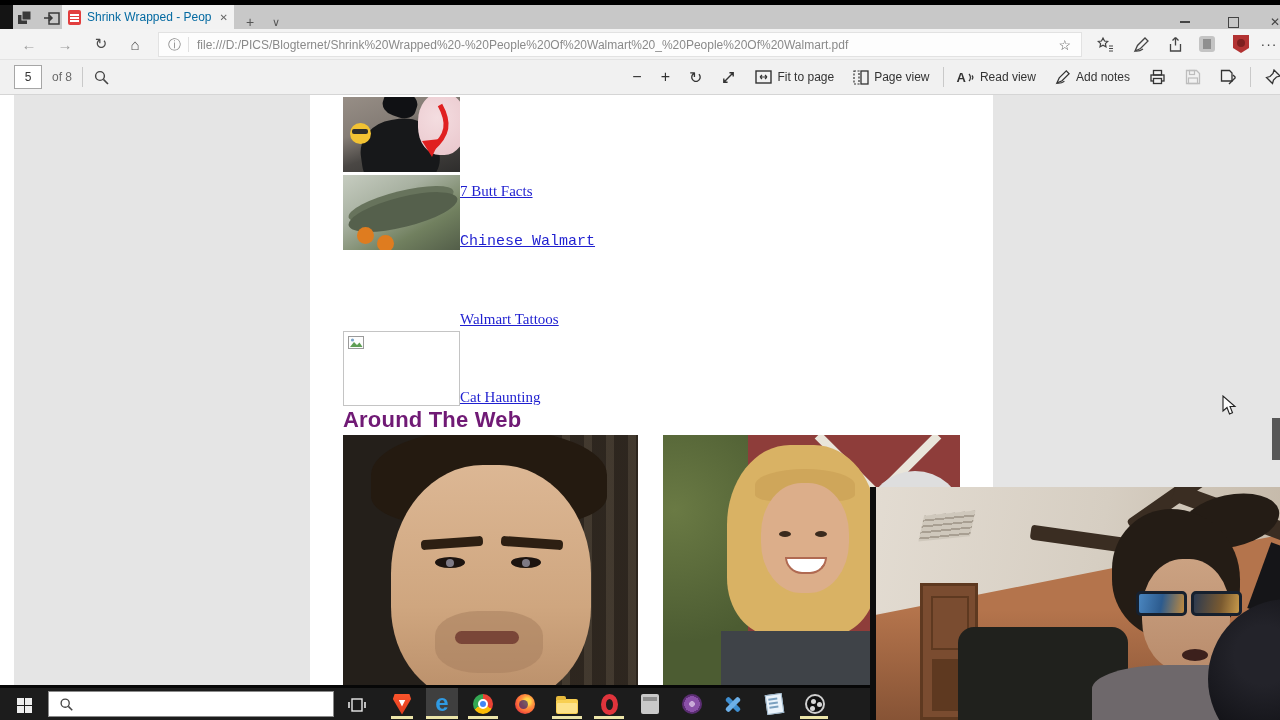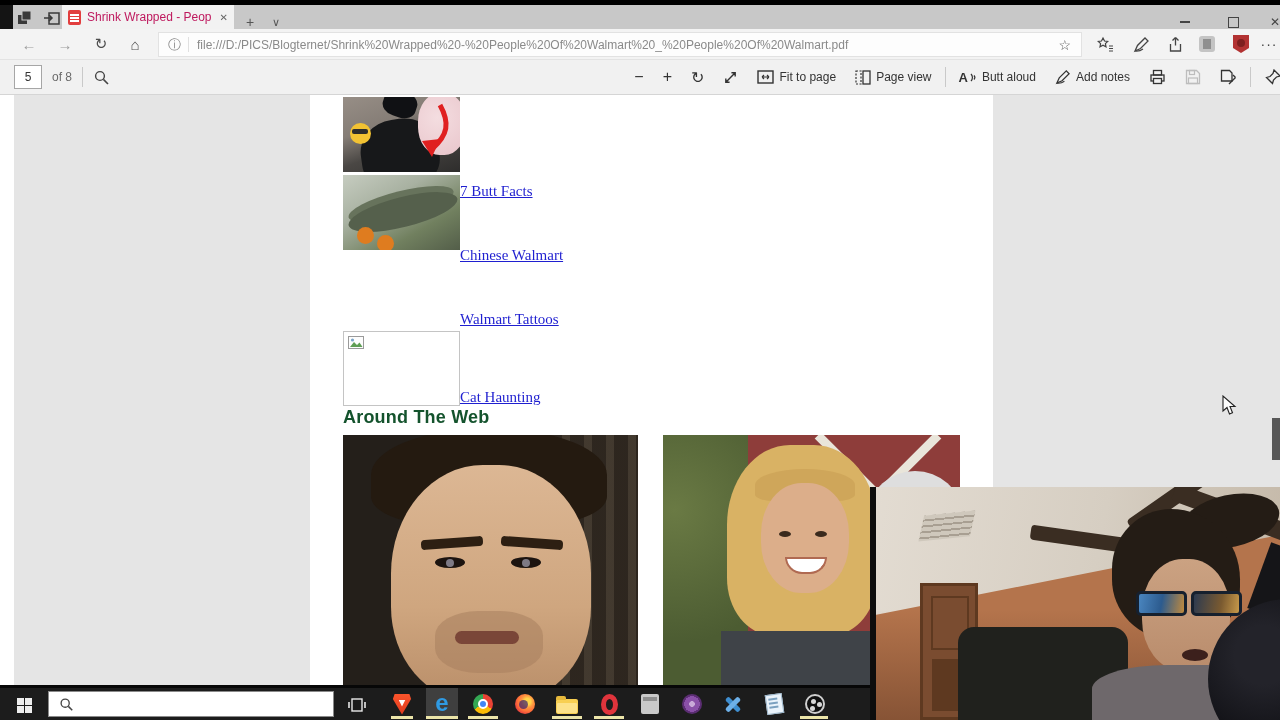--- a/index.html
+++ b/index.html
@@ -8,21 +8,21 @@
   .abs{position:absolute;}
   .ctr{display:flex;align-items:center;justify-content:center;}
   
   .top-black{left:0;top:0;width:1280px;height:5px;background:#000;}
   .tabbar{left:0;top:5px;width:1280px;height:24px;background:#c8c8c8;}
   .tab-corner{left:0;top:0;width:13px;height:24px;background:#141414;}
   .setaside{top:4px;width:18px;height:17px;}
   .active-tab{left:62px;top:0;width:172px;height:24px;background:#f2f2f2;display:flex;align-items:center;padding:0 6px;box-sizing:border-box;}
   .pdfico{width:13px;height:15px;background:#e23e3e;border-radius:2px;position:relative;flex:0 0 auto;}
   .pdfico::after{content:"";position:absolute;left:2px;top:4px;width:9px;height:2px;background:#fff;box-shadow:0 3px 0 #fff,0 6px 0 #fff;}
-  .tab-title{flex:1;margin:0 6px;font-size:12px;color:#be185d;white-space:nowrap;overflow:hidden;}
+  .tab-title{flex:1;margin:0 6px;font-size:12px;color:#0369a1;white-space:nowrap;overflow:hidden;}
   .tab-close{font-size:10px;color:#666;cursor:default;}
   .tab-btn{top:5px;height:24px;width:24px;font-size:14px;color:#555;}
   .win-ctl{top:5px;height:24px;width:34px;color:#444;font-size:11px;}
   .win-line{width:10px;height:1.5px;background:#444;}
   .win-restore{width:9px;height:9px;border:1.2px solid #444;position:relative;}
   .navbar{left:0;top:29px;width:1280px;height:31px;background:#f3f3f3;border-bottom:1px solid #e3e3e3;box-sizing:border-box;}
   .nav-ico{top:29px;width:26px;height:30px;font-size:15px;color:#4d4d4d;}
   .nav-ico.dim{color:#9d9d9d;}
   .urlbar{left:158px;top:32px;width:924px;height:25px;background:#fdfdfd;border:1px solid #e2e2e2;box-sizing:border-box;display:flex;align-items:center;}
   .url-info{margin:0 7px 0 9px;color:#8a8a8a;font-size:13px;}
@@ -38,21 +38,21 @@
   .bar-div{width:1px;height:20px;background:#c9c9c9;}
   .pdf-right{right:-8px;top:60px;height:34px;display:flex;align-items:center;gap:7px;}
   .tool{height:28px;display:flex;align-items:center;gap:5px;padding:0 6px;color:#333;font-size:12px;white-space:nowrap;}
   .tool svg{display:block;}
   .glyph16{font-size:16px;color:#333;}
   
   .white-left{left:0;top:95px;width:14px;height:590px;background:#fff;}
   .page{left:310px;top:95px;width:683px;height:590px;background:#fff;}
   .thumb{left:33px;width:117px;height:75px;overflow:hidden;position:absolute;}
   .doclink{left:150px;position:absolute;font-family:"Liberation Serif",serif;font-size:15px;color:#1f1fd0;text-decoration:underline;line-height:17px;}
-  .heading{left:33px;top:312px;position:absolute;font-size:18px;font-weight:800;color:#14532d;letter-spacing:.2px;}
+  .heading{left:33px;top:312px;position:absolute;font-size:22px;font-weight:800;color:#701a75;letter-spacing:.2px;}
   .photo{top:340px;height:250px;position:absolute;overflow:hidden;}
   .scroll-thumb{left:1272px;top:418px;width:8px;height:42px;background:#575757;}
   
   .t1{background:linear-gradient(160deg,#978e86 0%,#857d76 35%,#4a4744 60%,#2e2d2c 100%);}
   .t1-leg{position:absolute;left:18px;top:22px;width:78px;height:70px;background:#17181a;border-radius:45% 45% 40% 40%;transform:rotate(-8deg);}
   .t1-boot{position:absolute;left:40px;top:-6px;width:34px;height:26px;background:#101114;border-radius:40%;transform:rotate(18deg);}
   .t1-pink{position:absolute;right:-6px;top:-4px;width:48px;height:62px;background:radial-gradient(circle at 40% 40%,#f4dde0,#e8c4ca);border-radius:45%;}
   .t1-emoji{position:absolute;left:7px;top:26px;width:21px;height:21px;background:#f2c233;border-radius:50%;}
   .t1-emoji::after{content:"";position:absolute;left:2px;top:6px;width:16px;height:5px;background:#2c2c2c;border-radius:2px;}
   
@@ -260,21 +260,21 @@
           <rect x="8" y="1" width="7" height="13" fill="none" stroke="#333" stroke-width="1.3"></rect>
         </svg>
       <span>Page view</span>
     </div>
     <span class="bar-div"></span>
     <div class="tool">
       <span style="font-size:13px;font-weight:bold;">A</span>
       <svg width="7" height="13" viewBox="0 0 7 13" style="margin-left:-3px;">
           <path d="M1 3 a5 5 0 0 1 0 7 M4 4.5 a3 3 0 0 1 0 4" fill="none" stroke="#333" stroke-width="1.2"></path>
         </svg>
-      <span>Butt aloud</span>
+      <span>Read view</span>
     </div>
     <div class="tool">
       <svg width="16" height="16" viewBox="0 0 17 17">
           <path d="M2 15 l2.5 -5.5 L12 2 l3 3 -7.5 7.5z" fill="none" stroke="#333" stroke-width="1.3"></path>
           <path d="M2 15 c4 .5 6 -.5 8 -2" fill="none" stroke="#333" stroke-width="1.1"></path>
         </svg>
       <span>Add notes</span>
     </div>
     <div class="tool">
       <svg width="17" height="16" viewBox="0 0 17 16">
@@ -318,21 +318,21 @@
         <path d="M16 38 l10 16 8 -18z" fill="#e02020"></path>
       </svg>
     </div>
     <a class="doclink" style="top:60px;margin-top:28px;">7 Butt Facts</a>
 
     <div class="thumb t2" style="top:80px;">
       <div class="t2-fish"></div>
       <div class="t2-o1"></div>
       <div class="t2-o2"></div>
     </div>
-    <a class="doclink" style="top:152px;">Chinese Walmart</a>
+    <a class="doclink" style="top:138px;font-family:Liberation Mono, monospace;">Chinese Walmart</a>
 
     <a class="doclink" style="top:216px;">Walmart Tattoos</a>
 
     <div class="thumb t4" style="top:236px;">
       <svg width="16" height="13" viewBox="0 0 16 13" style="position:absolute;left:4px;top:4px;">
         <rect x="0.5" y="0.5" width="15" height="12" fill="#fdfdfd" stroke="#9a9a9a"></rect>
         <circle cx="4.5" cy="4" r="1.6" fill="#7aa4c8"></circle>
         <path d="M2 11 l4 -5 3 3 2.5 -2.5 3 4.5z" fill="#5f9e55"></path>
       </svg>
     </div>

